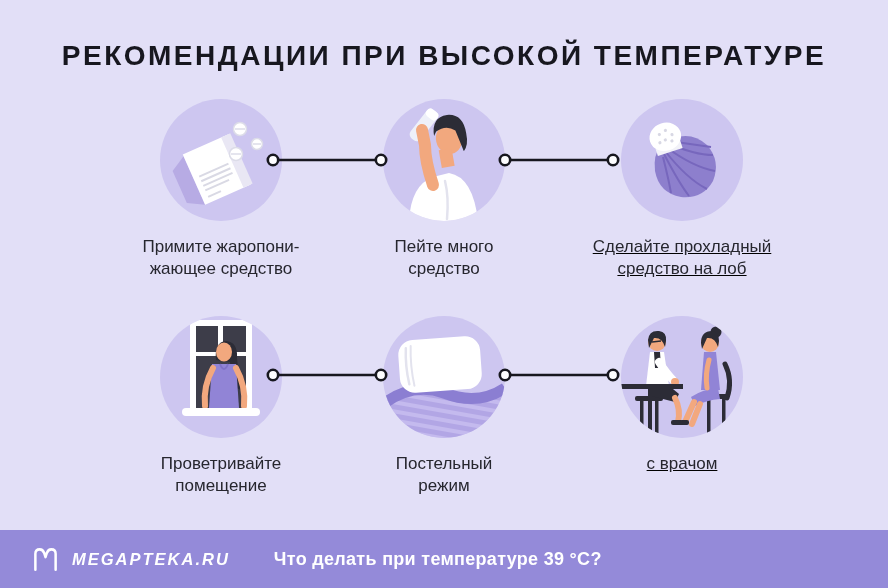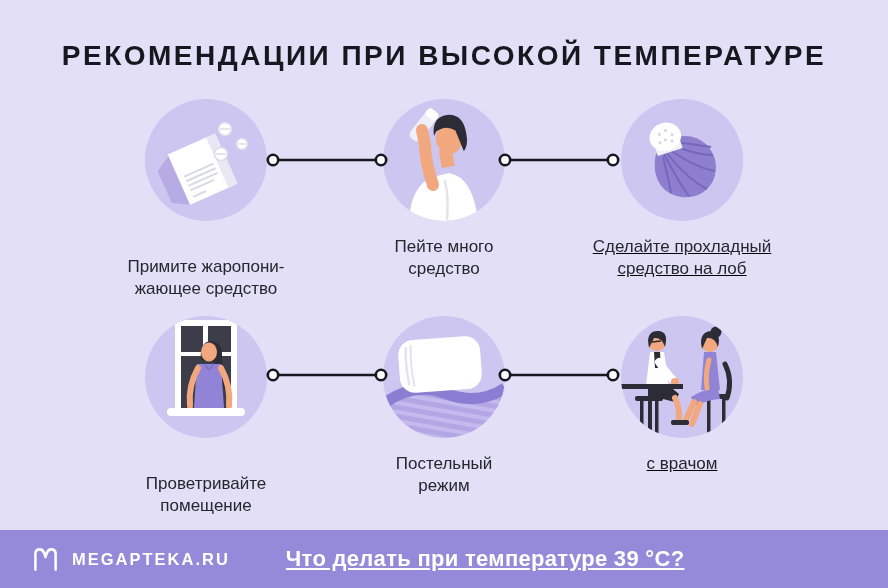--- a/index.html
+++ b/index.html
@@ -7,43 +7,43 @@
   .poster{
     position:relative; width:888px; height:588px; margin:0 auto;
     background:var(--page_bg); overflow:hidden;
   }
   .title{
     position:absolute; top:40px; left:0; width:100%;
     text-align:center; font-size:28px; font-weight:800;
     letter-spacing:2.5px; color:var(--title_text); margin:0;
   }
   .cell{position:absolute; width:240px; display:flex; flex-direction:column; align-items:center;}
-  .cell.c1{left:86px;gap:20px;} .cell.c2{left:324px;} .cell.c3{left:562px;text-decoration:underline;}
+  .cell.c1{left:101px;} .cell.c2{left:324px;} .cell.c3{left:562px;text-decoration:underline;}
   .cell.r1{top:99px;} .cell.r2{top:316px;}
   .circle{
     width:122px; height:122px; border-radius:50%;
     background:var(--circle_bg); overflow:hidden; flex:0 0 auto;
   }
   .circle svg{display:block; width:122px; height:122px;}
   .caption{
     margin-top:15px; text-align:center; font-size:17px; line-height:22px;
     color:var(--caption_text); font-weight:400;
   }
   .connector{position:absolute; width:128px; height:20px;}
   .connector.a{left:263px;} .connector.b{left:495px;}
   .connector.r1{top:150px;} .connector.r2{top:365px;}
   .connector line{stroke:var(--line_color); stroke-width:2.6;}
   .connector circle{fill:#fdfdff; stroke:var(--line_color); stroke-width:2.6;}
   .footer{
     position:absolute; left:0; bottom:0; width:100%; height:58px;
     background:var(--footer_bg); display:flex; align-items:center;
     box-sizing:border-box; padding-left:32px; color:#fff;
   }
-  .brand{margin-left:13px; font-size:16.5px; font-weight:800; letter-spacing:2px;}
-  .tagline{margin-left:56px; font-size:22px; font-weight:700; letter-spacing:.3px;text-decoration:underline;}
+  .brand{margin-left:13px; font-size:16.5px; font-weight:800; letter-spacing:2px;font-style:italic;}
+  .tagline{margin-left:44px; font-size:18px; font-weight:700; letter-spacing:.3px;}
   
   .f-white{fill:#ffffff;} .f-skin{fill:var(--skin);} .f-hair{fill:var(--hair);}
   .f-purple{fill:var(--accent);}
   .s-skin{stroke:var(--skin); fill:none; stroke-linecap:round;}
   .s-soft{stroke:#e3e3ee; fill:none; stroke-linecap:round;}
 </style>
 </head>
 <body>
 
 <div class="poster">

